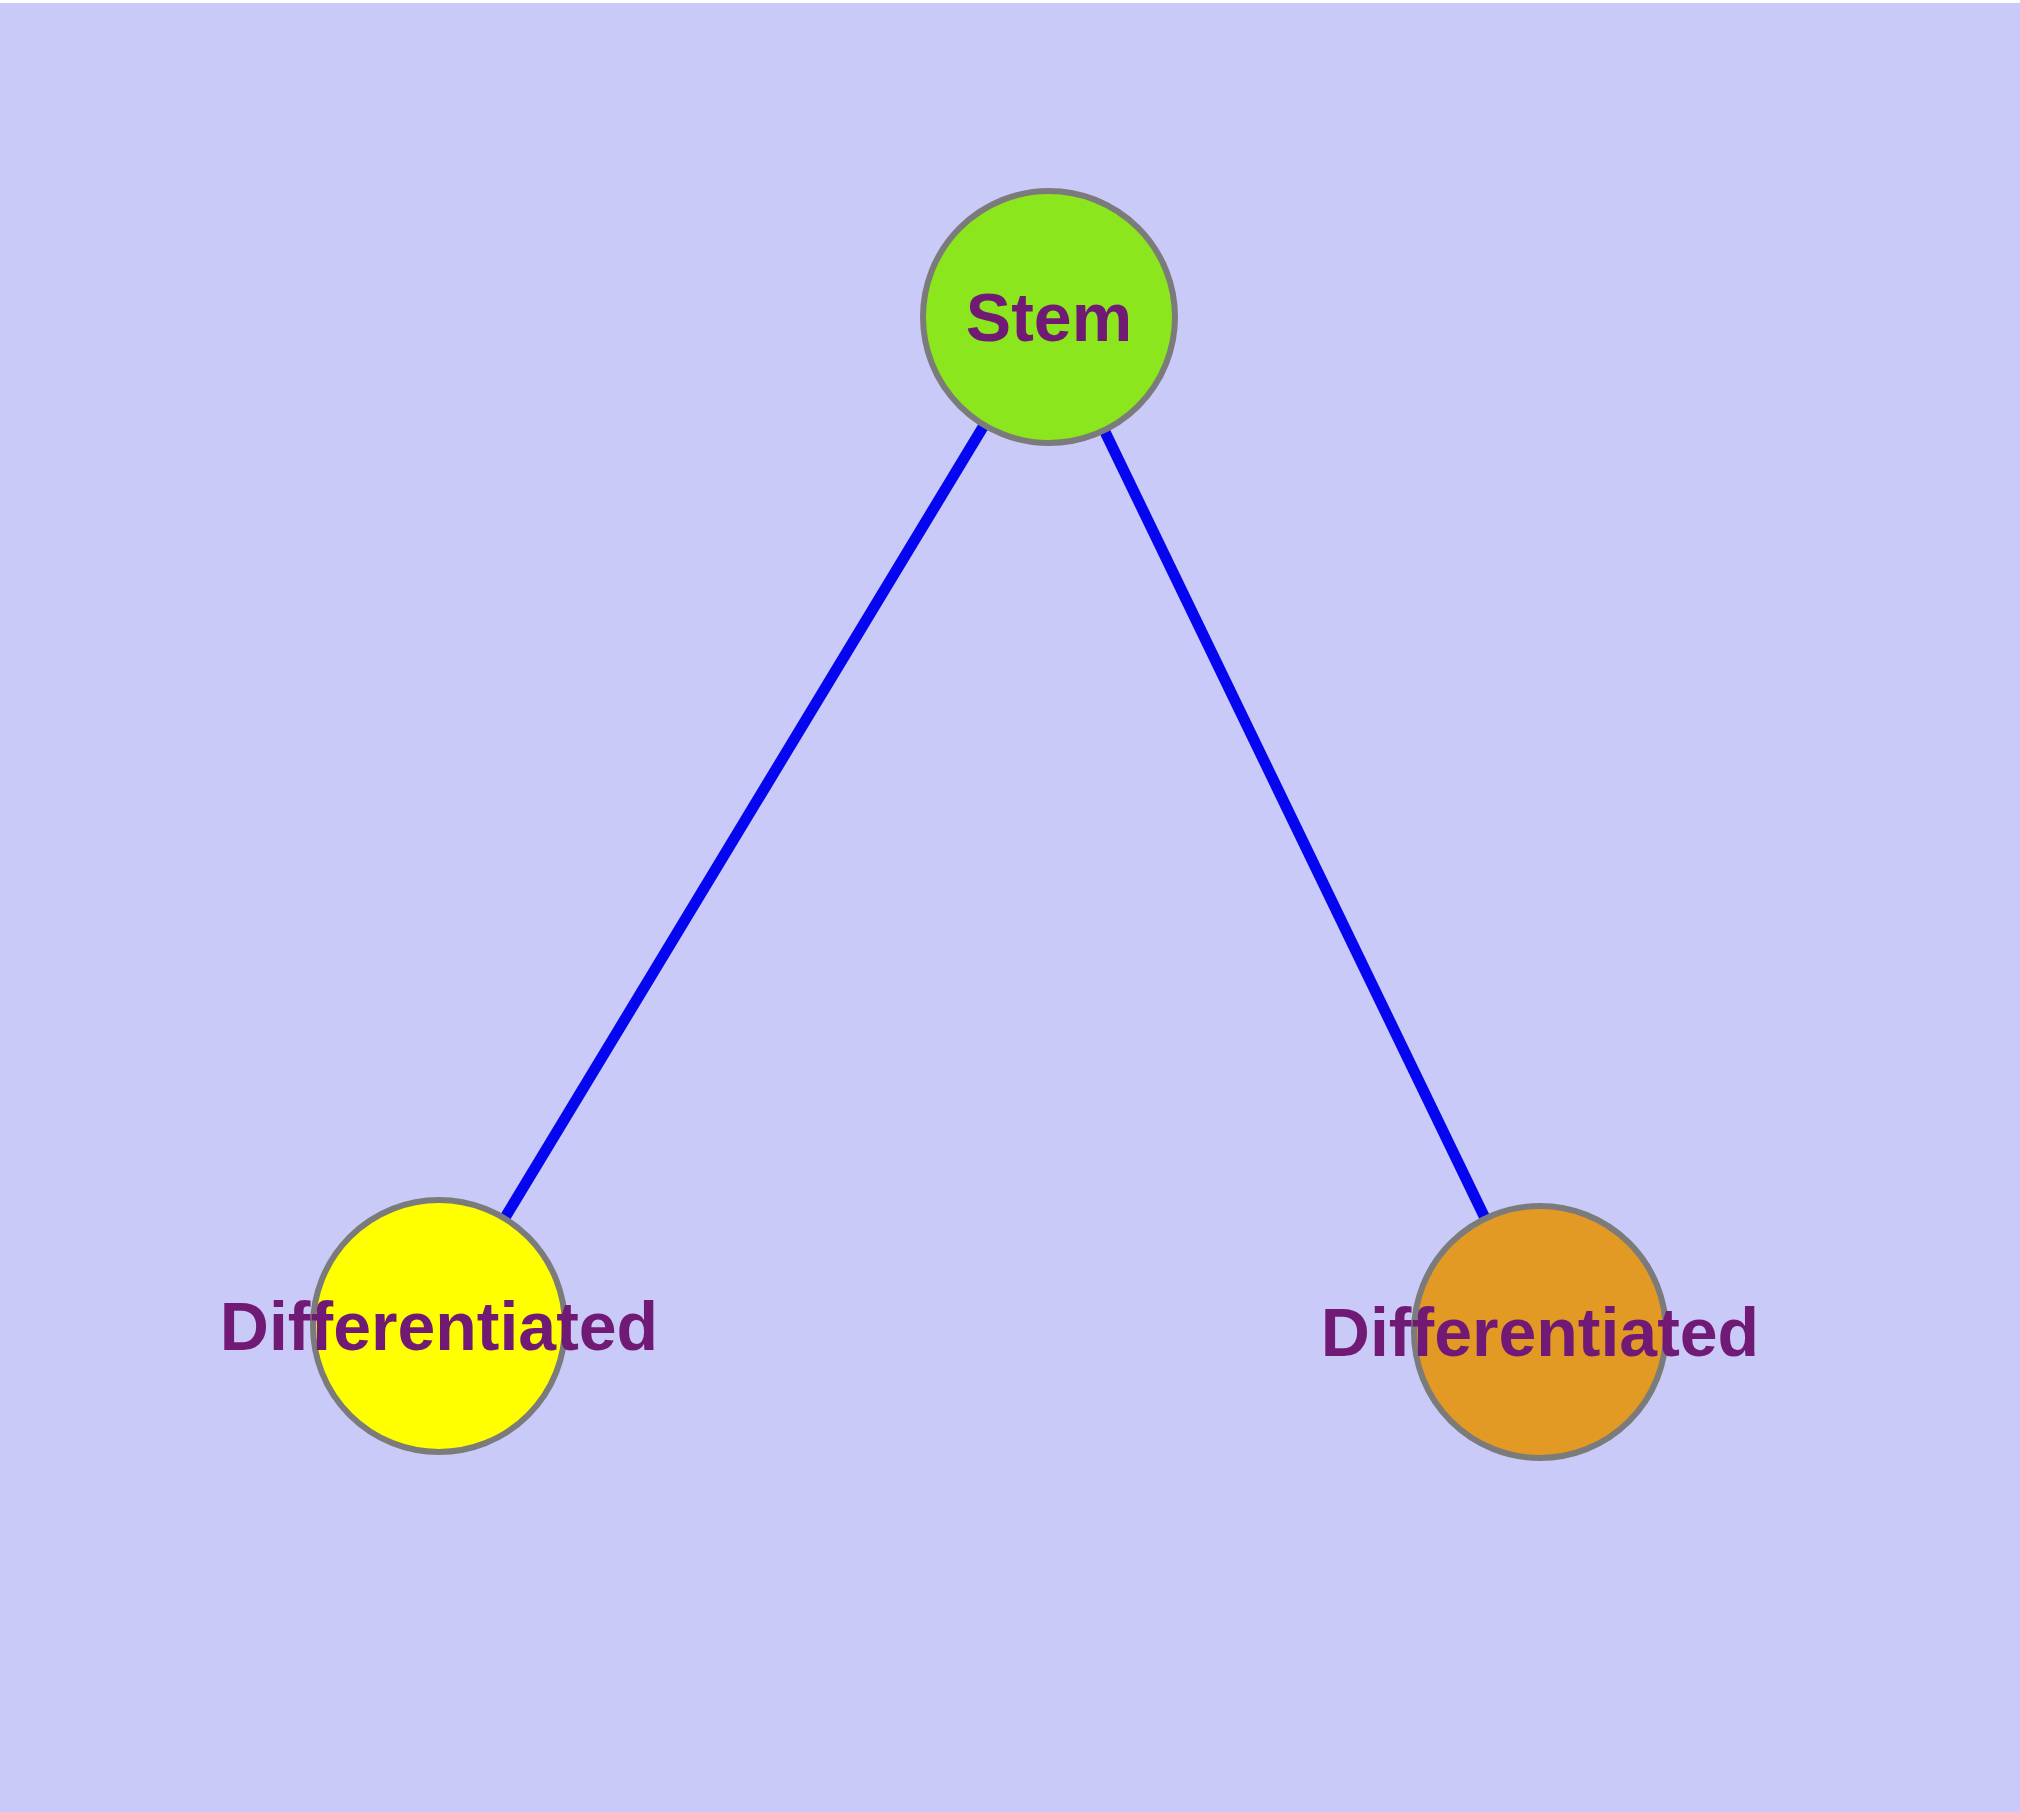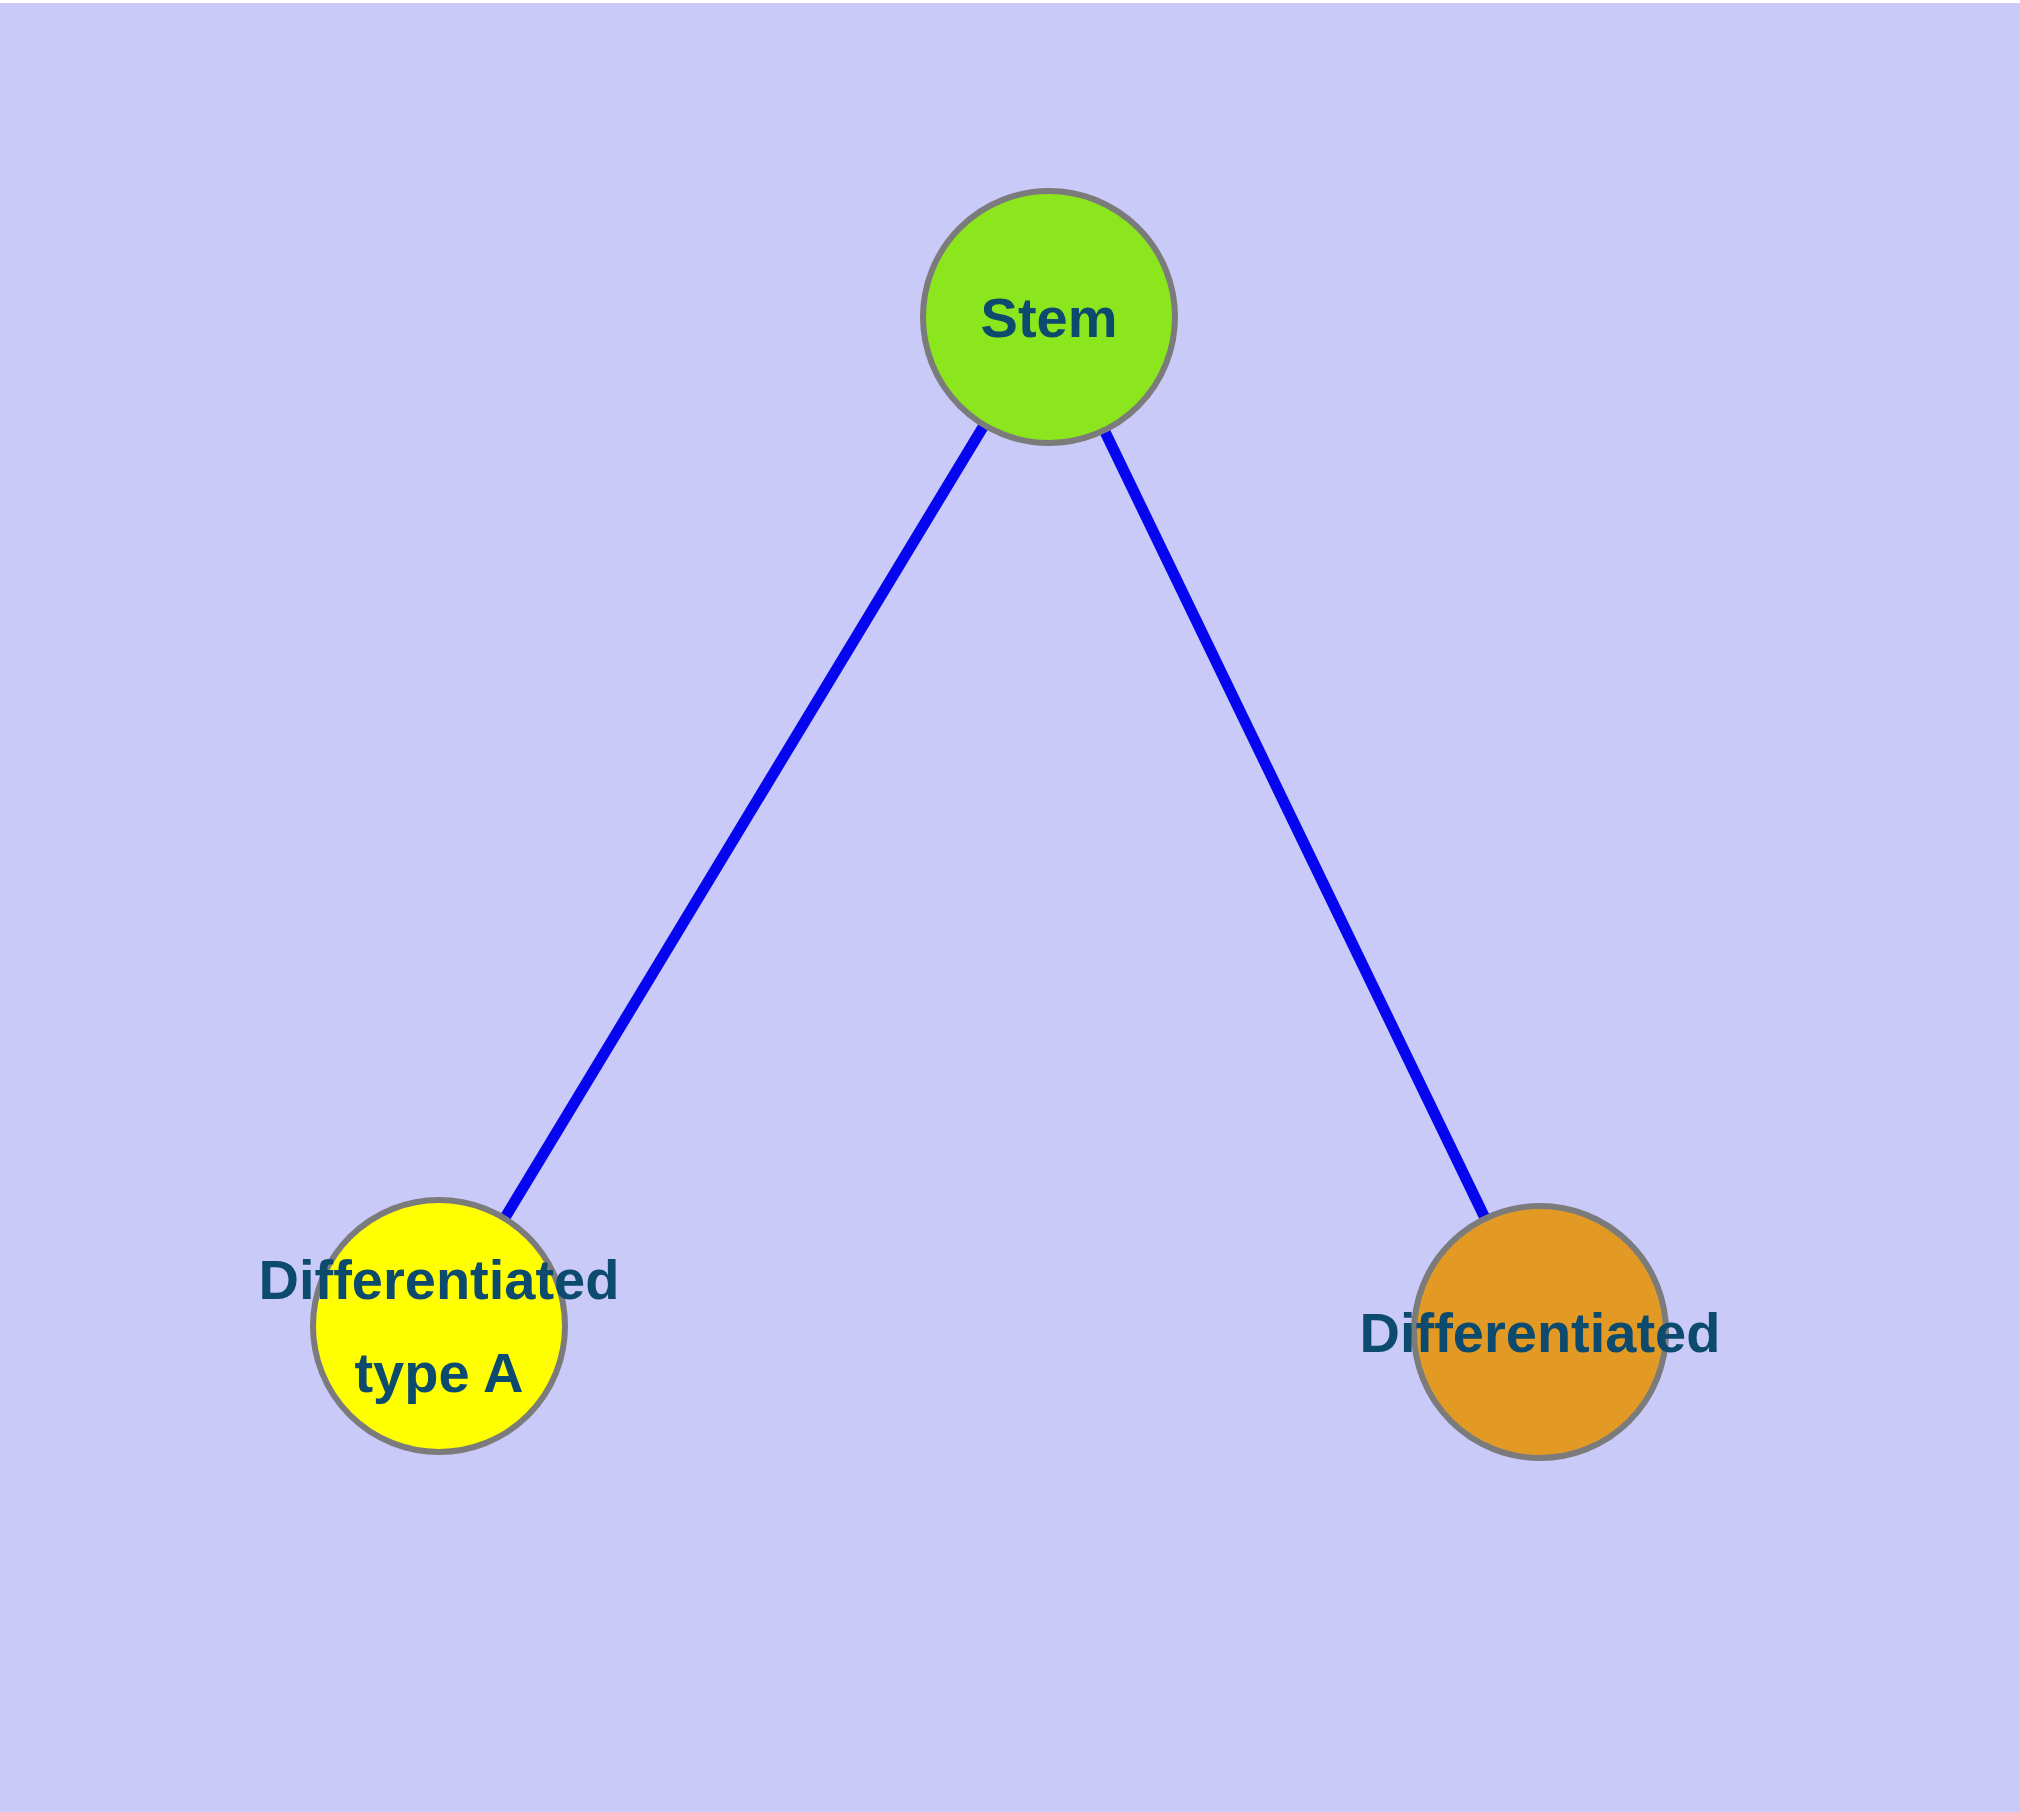--- a/index.html
+++ b/index.html
@@ -35,23 +35,23 @@
     border: 6.8px solid #7B7B7B;
     box-sizing: border-box;
     transform: translate(-50%, -50%);
     z-index: 2;
   }
   .node-label {
     position: absolute;
     transform: translate(-50%, -50%);
     text-align: center;
     font-weight: bold;
-    font-size: 56px;
+    font-size: 68px;
     line-height: 93px;
-    color: #0c4a6e;
+    color: #701a75;
     white-space: nowrap;
     z-index: 3;
   }
   .node-label span { display: block; }
 </style>
 </head>
 <body>
 
 <div id="figure">
   <div id="top-strip"></div>
@@ -66,21 +66,20 @@
     <div class="node-circle" style="left: 1049px; top: 317px; width: 258px; height: 258px; background: rgb(140, 230, 30); border-color: rgb(123, 123, 123); border-width: 6.8px;"></div>
     <div class="node-circle" style="left: 439px; top: 1326px; width: 258px; height: 258px; background: rgb(255, 255, 0); border-color: rgb(123, 123, 123); border-width: 6.8px;"></div>
     <div class="node-circle" style="left: 1540px; top: 1332px; width: 258px; height: 258px; background: rgb(226, 154, 37); border-color: rgb(123, 123, 123); border-width: 6.8px;"></div>
 
     <div class="node-label" style="left: 1049px; top: 317px;">
       <span>Stem</span>
     </div>
 
     <div class="node-label" style="left: 439px; top: 1326px;">
       <span>Differentiated</span>
-      <span>type A</span>
     </div>
 
     <div class="node-label" style="left: 1540px; top: 1332px;">
       <span>Differentiated</span>
     </div>
 
   </div>
 </div>
 
 

